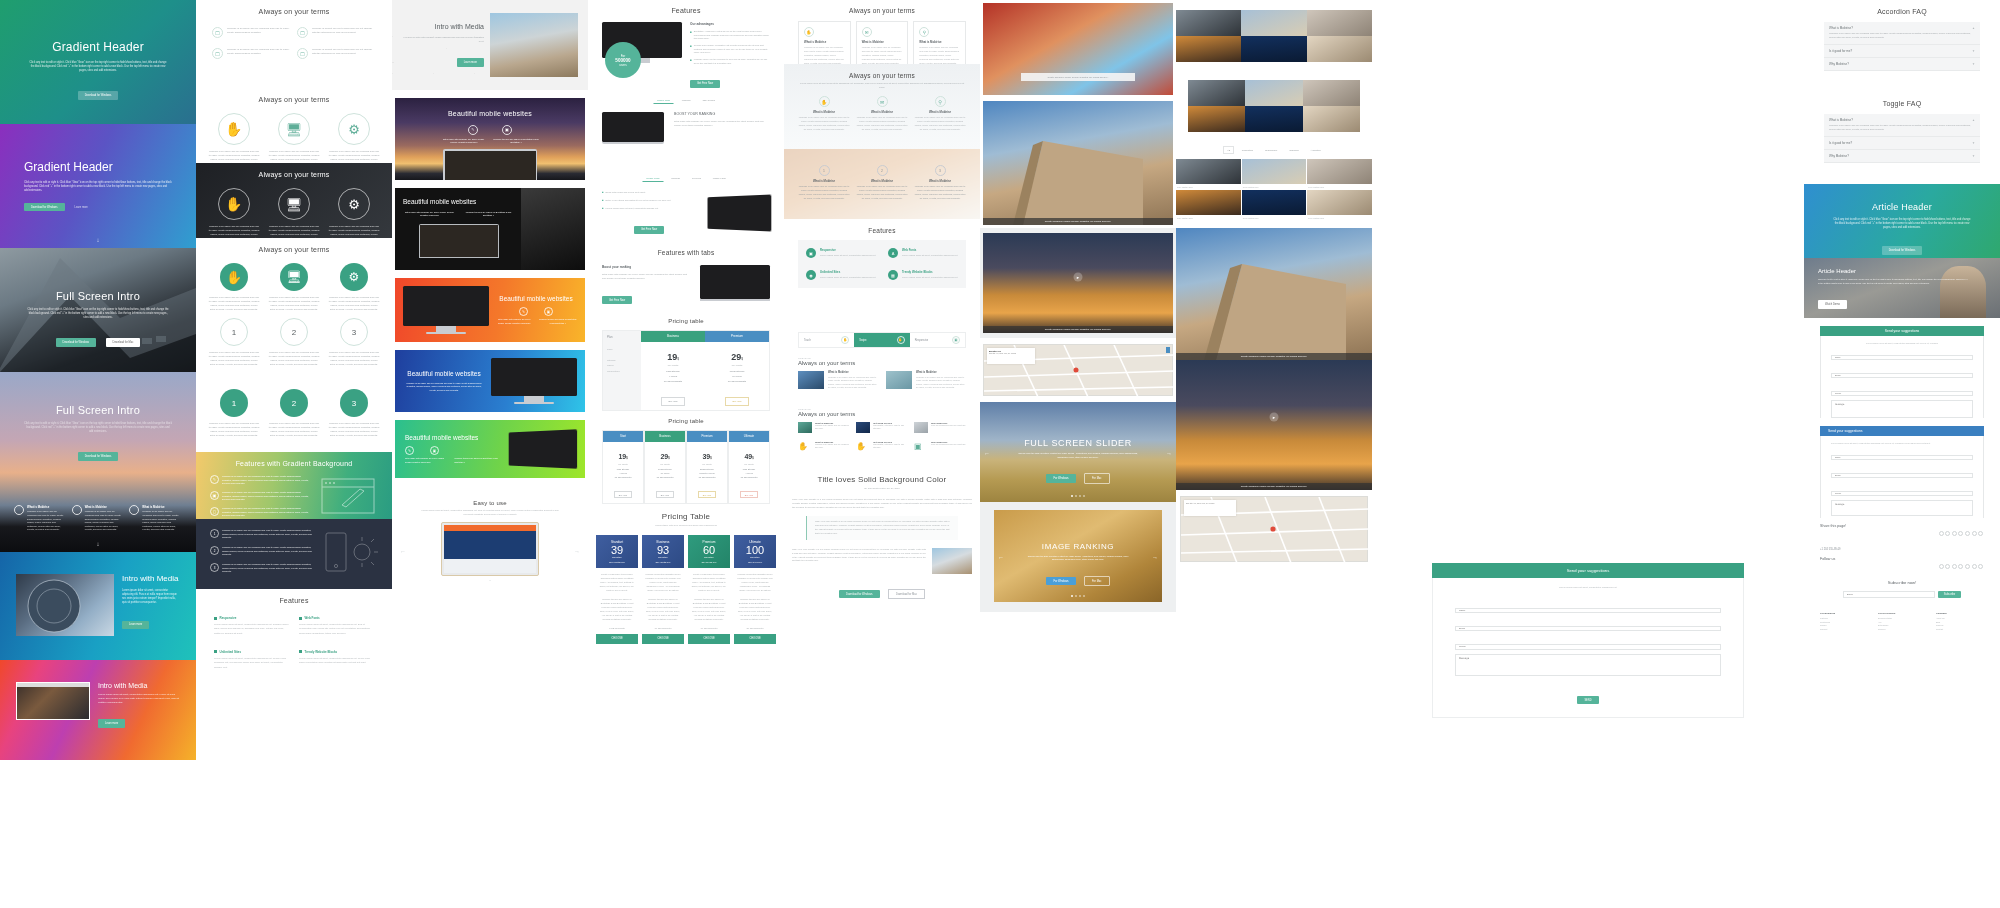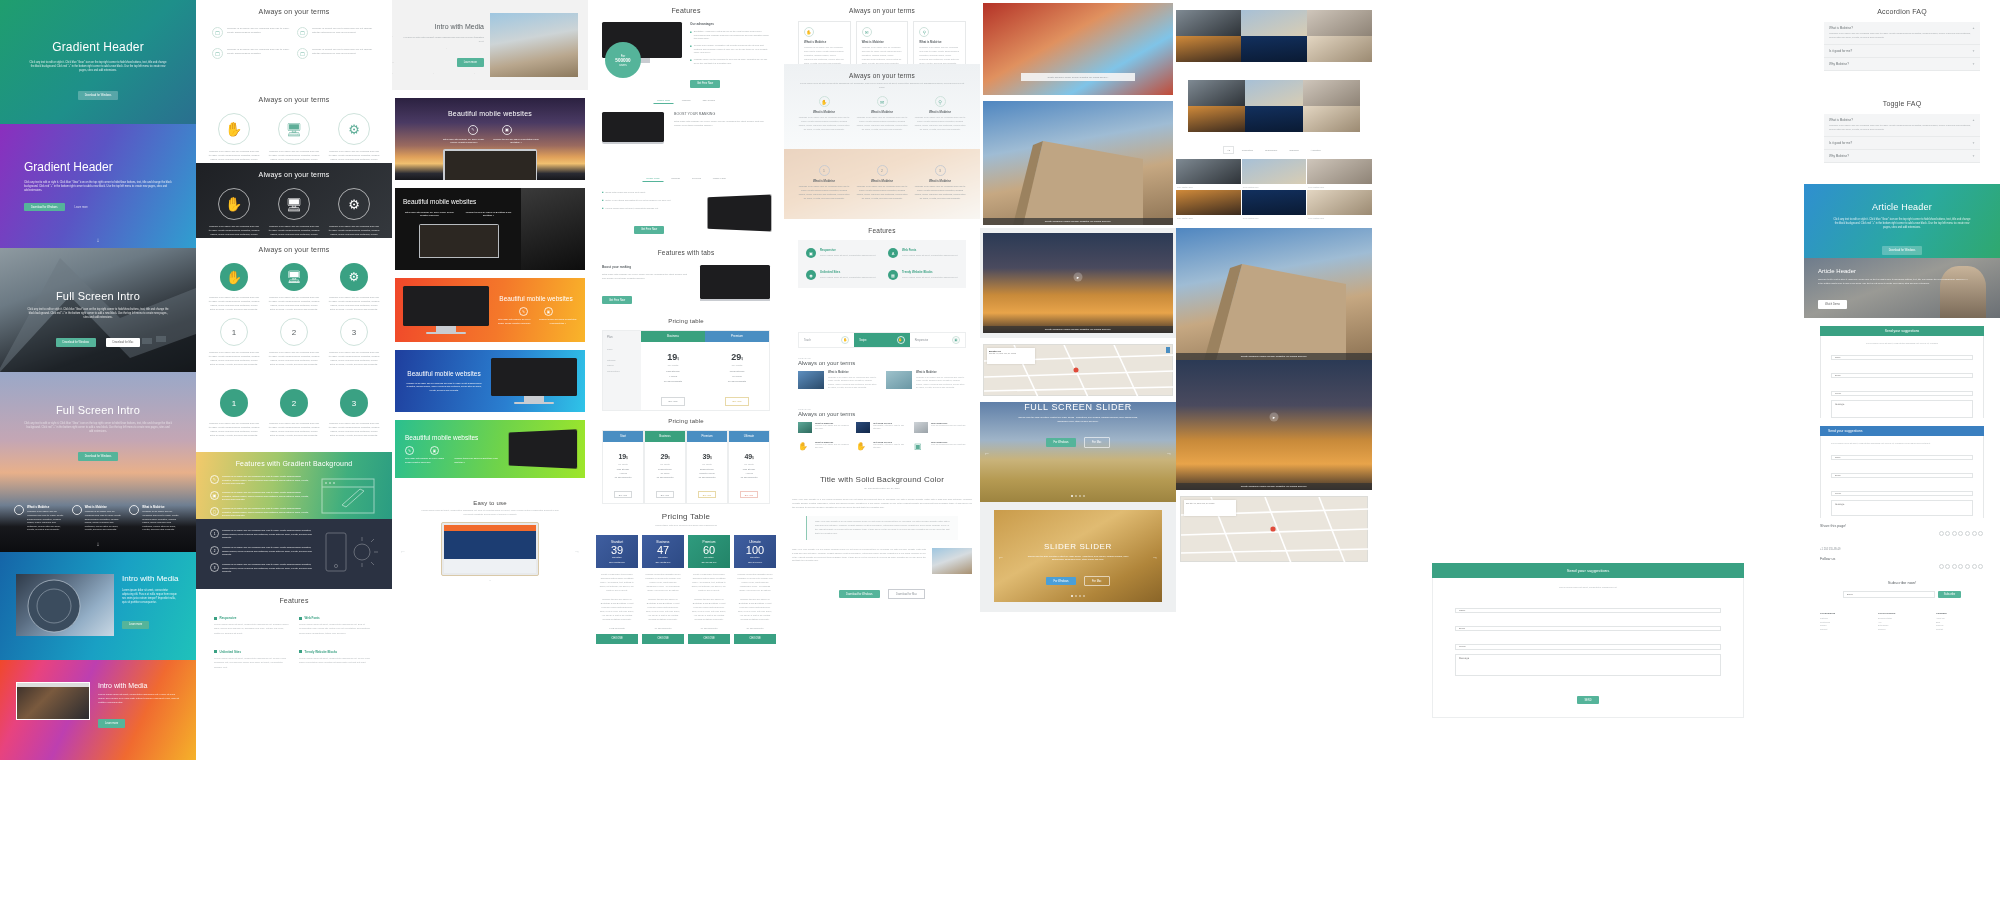--- a/index.html
+++ b/index.html
@@ -740,21 +740,21 @@
         <div style="padding:5px 3px;text-align:center;">
           <div style="font-size:2.2px;color:#a9aeb1;line-height:1.8;">Create a responsive touch-swipe slideshow with Mobirise bootstrap slider. Add images, text, buttons to slides, set autoplay, full-screen, full-width or boxed layout.</div>
           <div style="font-size:2.2px;color:#a9aeb1;line-height:1.8;margin-top:5px;">Mobirise themes are based on Bootstrap 3 and Bootstrap 4 most powerful mobile first framework. Now, even if you're not code-savvy, you can be a part of an exciting growing bootstrap community.</div>
           <div style="font-size:2.2px;color:#a9aeb1;margin-top:5px;">5 GB bandwidth</div>
         </div>
         <div style="background:#3aa183;color:#fff;font-size:2.6px;text-align:center;padding:3.5px 0;">CHOOSE</div>
       </div>
       <div style="flex:1;">
         <div style="background:linear-gradient(135deg,#3f5ea0,#2d4a84);color:#fff;text-align:center;padding:5px 0;">
           <div style="font-size:3.2px;font-weight:300;">Business</div>
-          <div style="font-size:11px;font-weight:300;line-height:1.1;">47</div>
+          <div style="font-size:11px;font-weight:300;line-height:1.1;">93</div>
           <div style="font-size:2.2px;">$/monthly</div>
           <div style="font-size:2.2px;margin-top:3px;">One month free</div>
         </div>
         <div style="padding:5px 3px;text-align:center;">
           <div style="font-size:2.2px;color:#a9aeb1;line-height:1.8;">Mobirise horizontal navigation menu collapses on devices to a single icon mobile menu, shortening as 'hamburger' menu - for unleashing mobile experience for all visitors.</div>
           <div style="font-size:2.2px;color:#a9aeb1;line-height:1.8;margin-top:5px;">Mobirise themes are based on Bootstrap 3 and Bootstrap 4 most powerful mobile first framework. Now, even if you're not code-savvy, you can be a part of an exciting growing bootstrap community.</div>
           <div style="font-size:2.2px;color:#a9aeb1;margin-top:5px;">10 GB bandwidth</div>
         </div>
         <div style="background:#3aa183;color:#fff;font-size:2.6px;text-align:center;padding:3.5px 0;">CHOOSE</div>
       </div>
@@ -971,21 +971,21 @@
         <div style="width:14px;height:11px;flex:none;color:#5fae98;font-size:8px;display:flex;align-items:center;">▣</div>
         <div>
               <div style="font-size:2.3px;color:#60666a;font-weight:700;">Why Mobirise?</div>
         <div style="font-size:2px;color:#b0b5b8;line-height:1.5;">Free for commercial and non-profit use.</div>
             </div>
       </div>
     </div>
   </div>
 
   <div class="blk c5blk" style="height:150px;padding-top:10px;">
-    <div class="ttl dk" style="font-size:8px;">Title with Solid Background Color</div>
+    <div class="ttl dk" style="font-size:8px;">Title loves Solid Background Color</div>
     <div style="font-size:2.2px;color:#a9aeb1;text-align:center;margin-top:3px;">By John Smith posted July 29, 2018</div>
     <div style="font-size:2.3px;color:#a9aeb1;line-height:1.75;margin:8px 8px 0;text-align:justify;">Make your own website in a few clicks! Mobirise helps you cut down development time by providing you with a flexible website editor with a drag and drop interface. Mobirise Website Builder creates responsive, retina and mobile friendly websites in a few clicks. Mobirise is one of the easiest website development tools available today. It also gives you the freedom to develop as many websites as you like given the fact that it is a desktop app.</div>
     <div style="margin:7px 22px 0;border-left:1px solid #8dc9b4;padding:4px 8px;background:#fafbfb;font-size:2.2px;color:#a9aeb1;line-height:1.8;">Make your own website in a few clicks! Mobirise helps you cut down development time by providing you with a flexible website editor with a drag and drop interface. Mobirise Website Builder creates responsive, retina and mobile friendly websites in a few clicks. Mobirise is one of the easiest website development tools available today. It also gives you the freedom to develop as many websites as you like given the fact that it is a desktop app.</div>
     <div style="display:flex;gap:6px;margin:8px 8px 0;">
       <div style="flex:1;font-size:2.2px;color:#a9aeb1;line-height:1.75;text-align:justify;">Make your own website in a few clicks! Mobirise helps you cut down development time by providing you with a flexible website editor with a drag and drop interface. Mobirise Website Builder creates responsive, retina and mobile friendly websites in a few clicks. Mobirise is one of the easiest website development tools available today. It also gives you the freedom to develop as many websites as you like given the fact that it is a desktop app.</div>
       <div style="width:40px;height:26px;flex:none;background:linear-gradient(160deg,#9ec6e0 0%,#d6dce0 45%,#a89070 100%);"></div>
     </div>
     <div style="text-align:center;margin-top:7px;">
       <span class="btn">Download for Windows</span>
       <span style="display:inline-block;border:.5px solid #c9ccd1;color:#8d9398;font-size:2.6px;padding:2.6px 7px;margin-left:4px;">Download for Mac</span>
@@ -1033,42 +1033,42 @@
       </svg>
       <div style="position:absolute;left:3px;top:3px;background:#fff;width:48px;height:16px;box-shadow:0 0 2px rgba(0,0,0,.15);padding:2px;">
         <div style="font-size:2.2px;color:#333;font-weight:700;">500 8th Ave</div>
         <div style="font-size:1.8px;color:#888;">500 8th Ave, New York, NY 10018</div>
       </div>
       <div style="position:absolute;right:2px;top:2px;width:4px;height:6px;background:#4a8ec2;"></div>
     </div>
   </div>
 
   <div class="blk c6blk ph-farm" style="height:100px;position:relative;">
-    <div style="">
+    <div style="padding-top:36px;">
       <div class="ttl" style="font-size:9px;letter-spacing:.6px;">FULL SCREEN SLIDER</div>
       <div style="font-size:2.2px;color:#fff;text-align:center;margin:4px auto 0;width:124px;line-height:1.6;">Choose from the large selection of latest pre-made blocks - jumbotrons, hero images, parallax scrolling, video backgrounds, hamburger menu, sticky header and more.</div>
       <div style="text-align:center;margin-top:6px;">
         <span class="btn">For Windows</span>
         <span class="btn gh" style="margin-left:4px;">For Mac</span>
       </div>
     </div>
     <div style="position:absolute;left:4px;top:48%;color:rgba(255,255,255,.8);font-size:6px;">←</div>
     <div style="position:absolute;right:4px;top:48%;color:rgba(255,255,255,.8);font-size:6px;">→</div>
     <div style="position:absolute;left:50%;bottom:5px;transform:translateX(-50%);display:flex;gap:2px;">
       <i style="width:2px;height:2px;border-radius:50%;background:rgba(255,255,255,.95);display:block;"></i>
       <i style="width:2px;height:2px;border-radius:50%;background:rgba(255,255,255,.5);display:block;"></i>
       <i style="width:2px;height:2px;border-radius:50%;background:rgba(255,255,255,.5);display:block;"></i>
       <i style="width:2px;height:2px;border-radius:50%;background:rgba(255,255,255,.5);display:block;"></i>
     </div>
   </div>
 
   <div class="blk c6blk" style="height:110px;padding:8px 14px;background:#eef0f1;">
     <div class="ph-gold" style="width:168px;height:92px;position:relative;">
       <div style="padding-top:32px;">
-        <div class="ttl" style="font-size:8px;letter-spacing:.6px;">SLIDER SLIDER</div>
+        <div class="ttl" style="font-size:8px;letter-spacing:.6px;">IMAGE RANKING</div>
         <div style="font-size:2.1px;color:#fff;text-align:center;margin:4px auto 0;width:110px;line-height:1.6;">Choose from the large selection of latest pre-made blocks - jumbotrons, hero images, parallax scrolling, video backgrounds, hamburger menu, sticky header and more.</div>
         <div style="text-align:center;margin-top:6px;">
           <span class="btn" style="background:#4a9fd8;">For Windows</span>
           <span class="btn gh" style="margin-left:4px;">For Mac</span>
         </div>
       </div>
       <div style="position:absolute;left:4px;top:48%;color:rgba(255,255,255,.85);font-size:6px;">←</div>
       <div style="position:absolute;right:4px;top:48%;color:rgba(255,255,255,.85);font-size:6px;">→</div>
       <div style="position:absolute;left:50%;bottom:5px;transform:translateX(-50%);display:flex;gap:2px;">
         <i style="width:2px;height:2px;border-radius:50%;background:rgba(255,255,255,.95);display:block;"></i>

